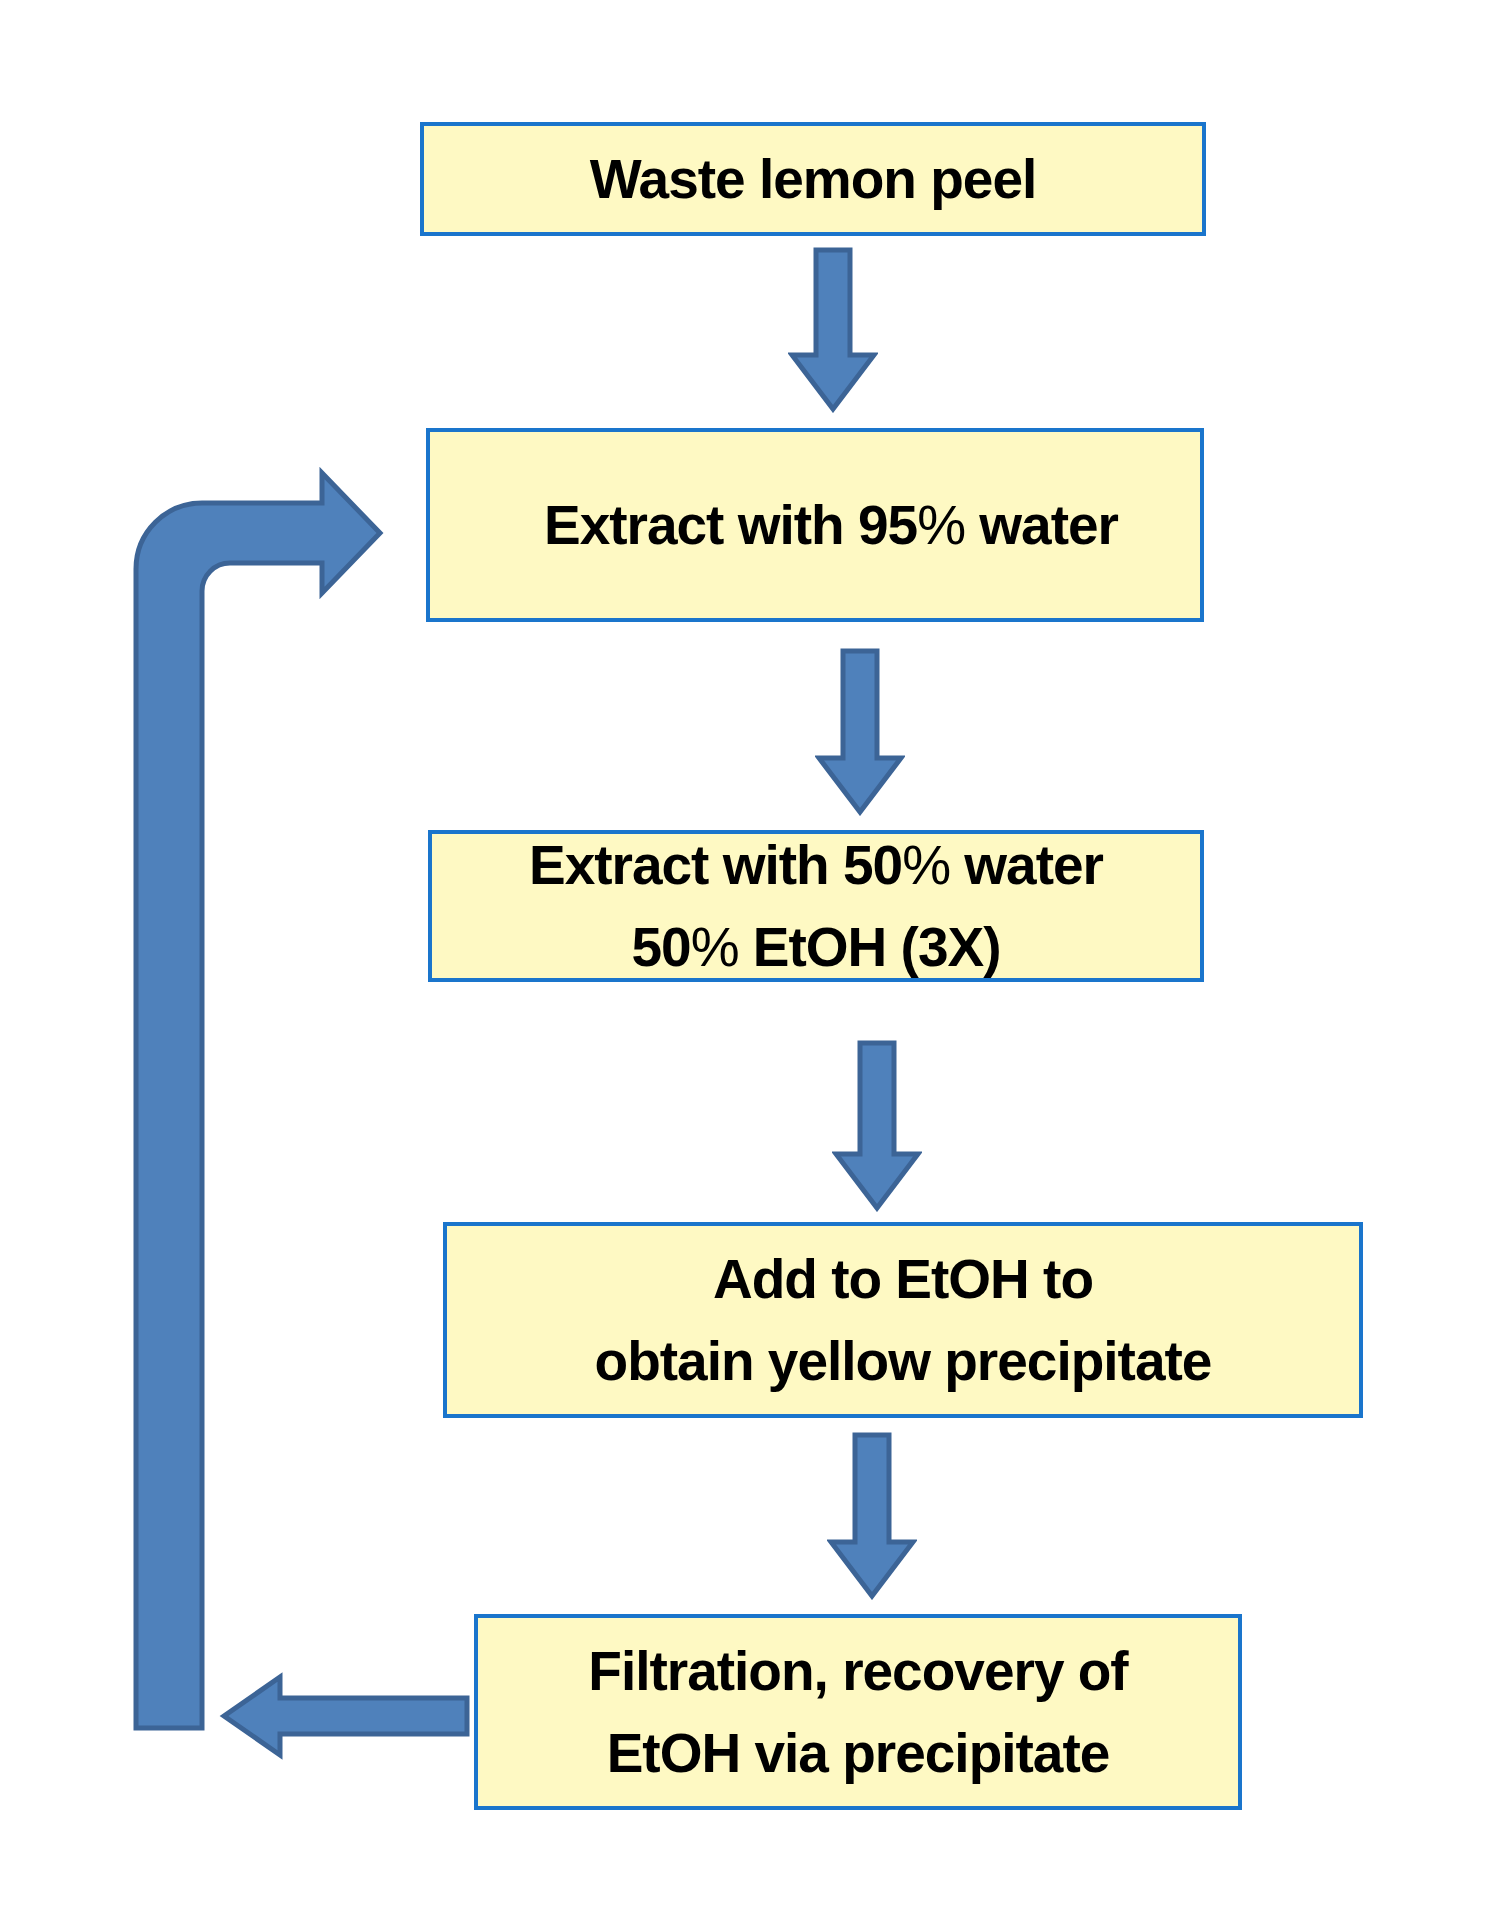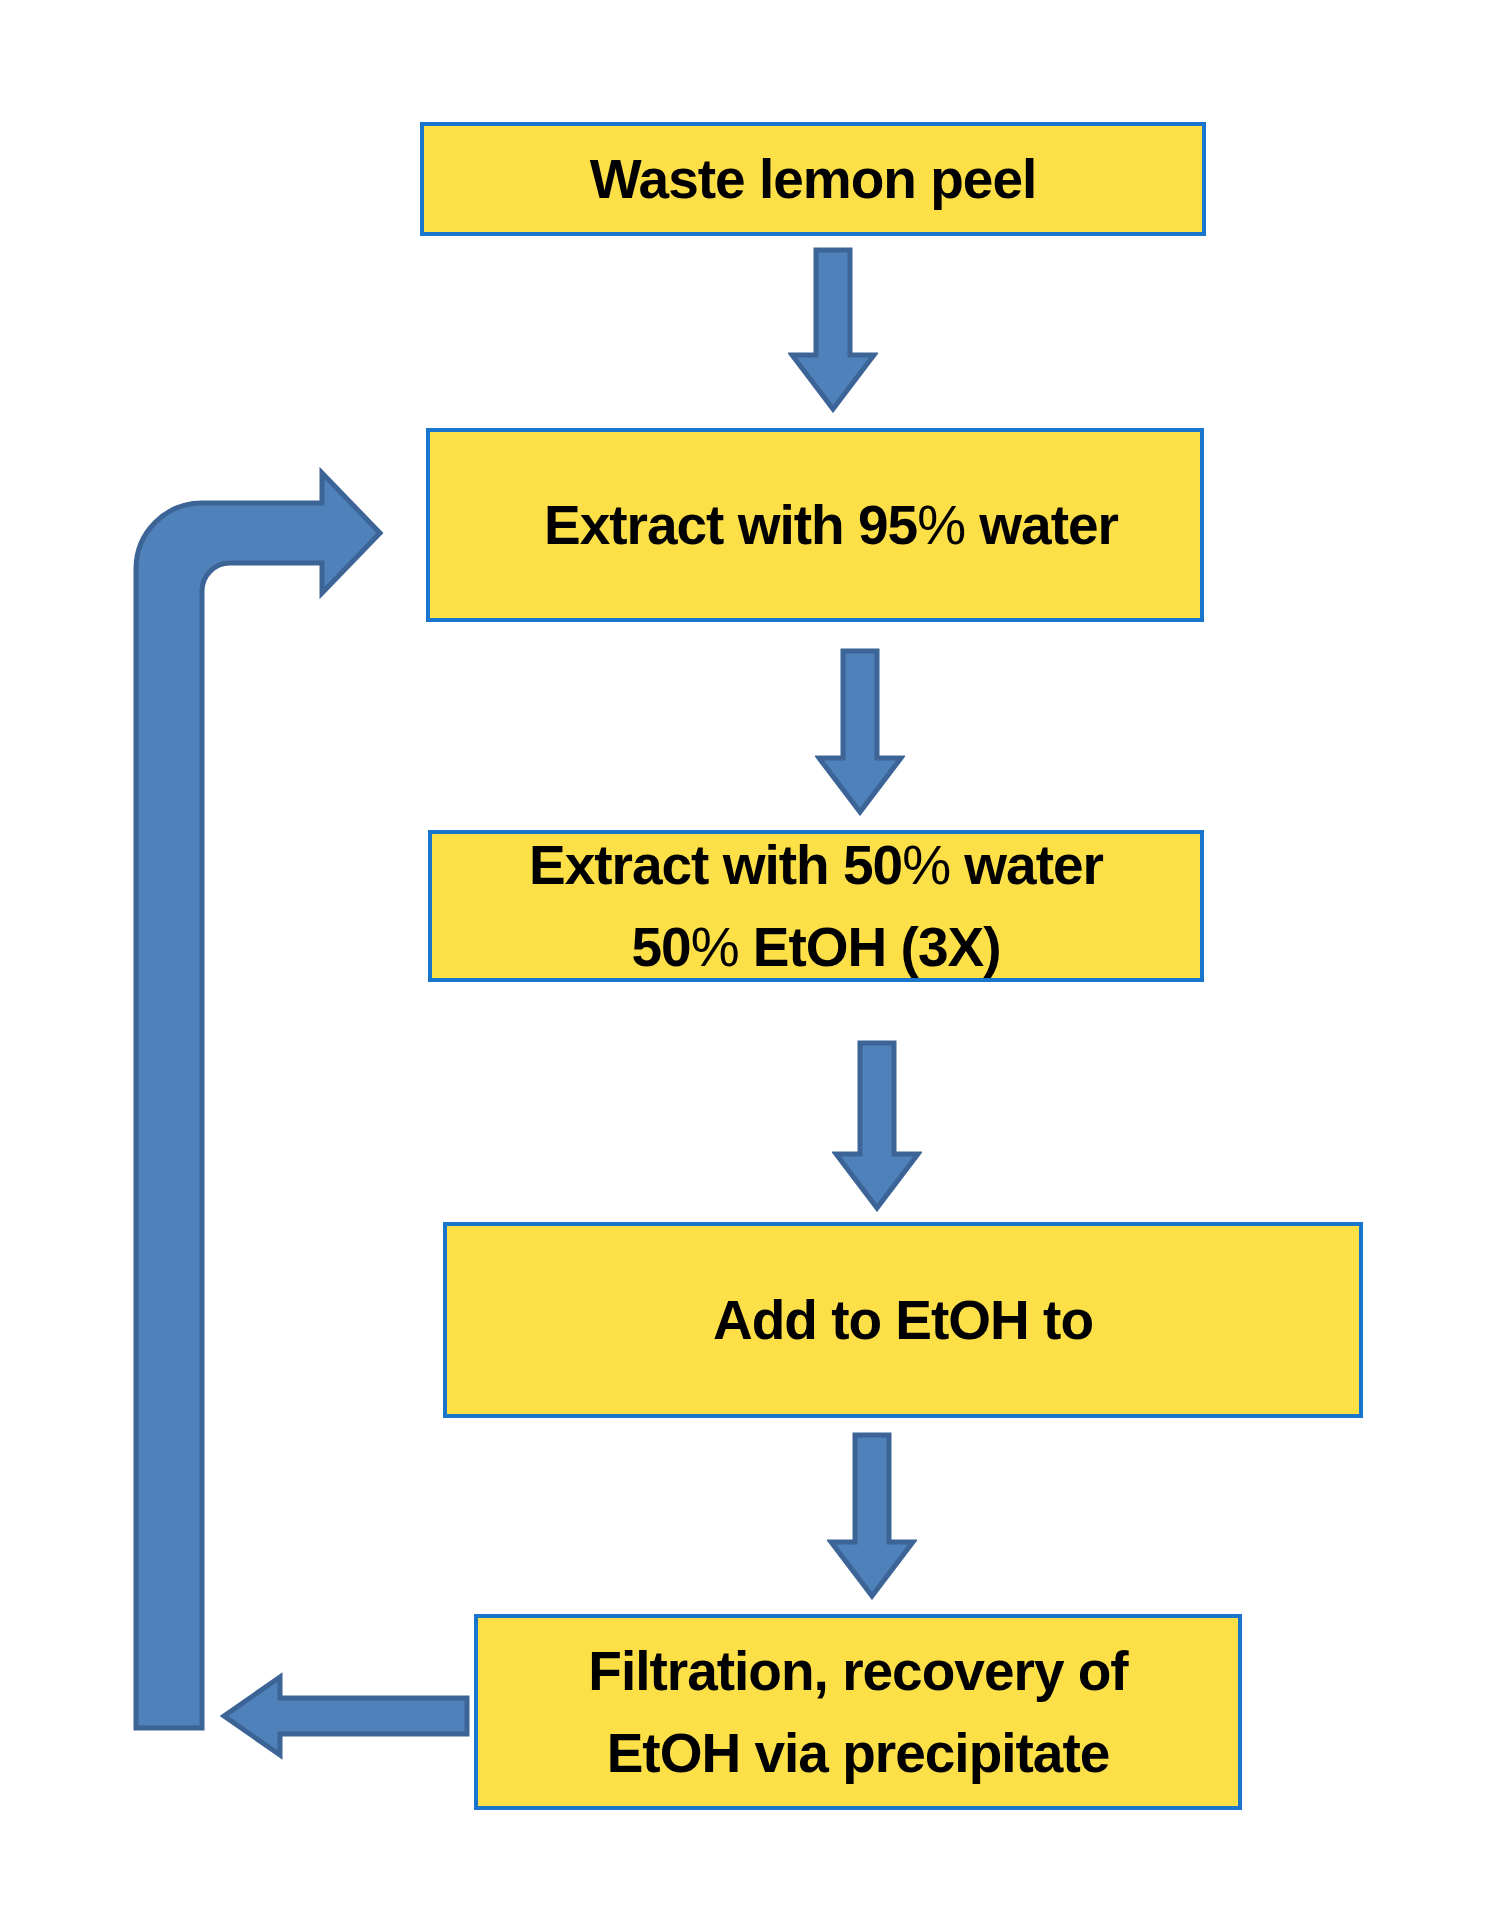--- a/index.html
+++ b/index.html
@@ -5,21 +5,21 @@
   html,body{margin:0;padding:0;background:#ffffff;}
   #canvas{
     position:relative;
     width:1504px;height:1916px;
     background:var(--bg,#ffffff);
     font-family:"Liberation Sans", sans-serif;
     overflow:hidden;
   }
   .fbox{
     position:absolute;
-    background:#fde047;
+    background:#fef9c3;
     border:4px solid var(--box-border,#1a75cc);
     display:flex;flex-direction:column;
     align-items:center;justify-content:center;
     text-align:center;
     color:var(--text,#000000);
     font-weight:bold;
     font-size:55px;
     line-height:1.5;
     letter-spacing:-1px;
     box-sizing:border-box;
@@ -59,20 +59,21 @@
     <div class="box-line">Extract with 95<span class="pct">%</span> water</div>
   </div>
 
   <div class="fbox" id="box-3">
     <div class="box-line">Extract with 50<span class="pct">%</span> water</div>
     <div class="box-line">50<span class="pct">%</span> EtOH (3X)</div>
   </div>
 
   <div class="fbox" id="box-4">
     <div class="box-line">Add to EtOH to</div>
+    <div class="box-line">obtain yellow precipitate</div>
   </div>
 
   <div class="fbox" id="box-5">
     <div class="box-line">Filtration, recovery of</div>
     <div class="box-line">EtOH via precipitate</div>
   </div>
 
   <svg class="arrow-svg" id="arrow-1" width="90" height="166" viewBox="0 0 90 166">
     <polygon class="arrow-shape" points="28,3 62,3 62,108 86,108 45,162 4,108 28,108"></polygon>
   </svg>

